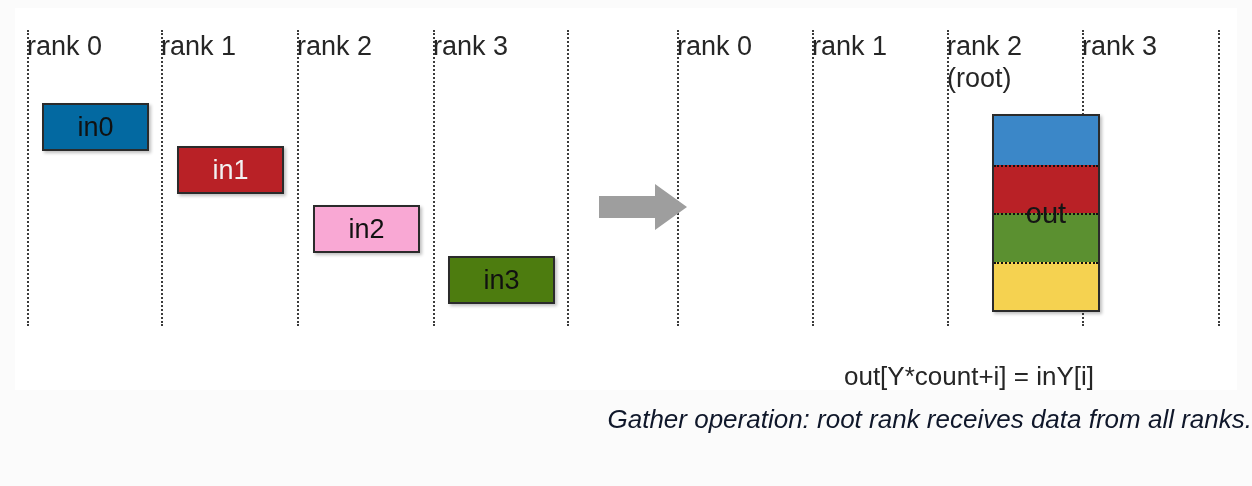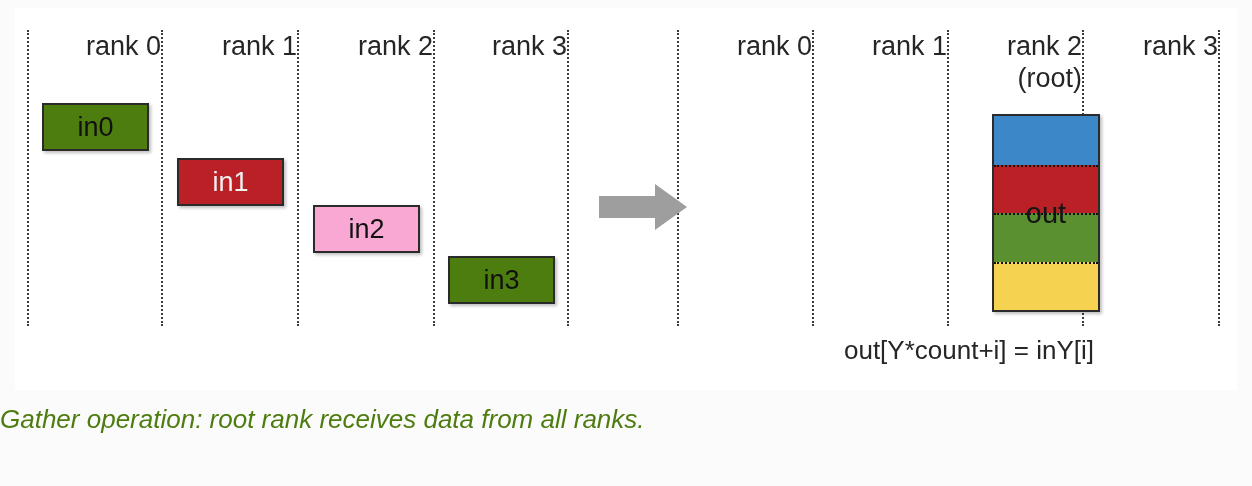--- a/index.html
+++ b/index.html
@@ -34,21 +34,21 @@
     position: absolute;
     top: 22px;
     height: 296px;
     width: 0;
     border-left: 2px dotted #3b3b3b;
   }
   
   .rank-label {
     position: absolute;
     top: 22px;
-    text-align: right;
+    text-align: left;
     font-size: 27px;
     color: #262626;
     line-height: 32px;
     white-space: pre-line;
     letter-spacing: 0px;
   }
   
   .in-box {
     position: absolute;
     border: 2px solid #2b2b2b;
@@ -97,35 +97,35 @@
     top: 50%;
     transform: translateY(-50%);
     text-align: center;
     font-size: 29px;
     color: #151515;
     pointer-events: none;
   }
   .formula {
     position: absolute;
     left: 744px;
-    top: 327px;
+    top: 353px;
     width: 420px;
     text-align: center;
     font-size: 26px;
     color: #262626;
   }
   .caption {
     position: absolute;
     left: 0;
     top: 404px;
     width: 1252px;
-    text-align: left;
+    text-align: right;
     font-style: italic;
     font-size: 26px;
-    color: #4d7c0f;
+    color: #0f172a;
   }
 </style>
 </head>
 <body>
 
 <div id="root">
   <div class="panel">
 
     <div class="divider" style="left:12px"></div>
     <div class="divider" style="left:146px"></div>
@@ -143,24 +143,24 @@
     <div class="rank-label" style="left:146px; width:136px;">rank 1</div>
     <div class="rank-label" style="left:282px; width:136px;">rank 2</div>
     <div class="rank-label" style="left:418px; width:134px;">rank 3</div>
 
     <div class="rank-label" style="left:662px; width:135px;">rank 0</div>
     <div class="rank-label" style="left:797px; width:135px;">rank 1</div>
     <div class="rank-label" style="left:932px; width:135px;">rank 2
 (root)</div>
     <div class="rank-label" style="left:1067px; width:136px;">rank 3</div>
 
-    <div class="in-box" style="left:27px; top:95px; width:107px; height:48px; background:#4d7c0f; color:#111111;">
+    <div class="in-box" style="left:27px; top:95px; width:107px; height:48px; background:#0369a1; color:#111111;">
       <span>in0</span>
     </div>
-    <div class="in-box" style="left:162px; top:150px; width:107px; height:48px; background:#b92126; color:#f2f2f2;">
+    <div class="in-box" style="left:162px; top:138px; width:107px; height:48px; background:#b92126; color:#f2f2f2;">
       <span>in1</span>
     </div>
     <div class="in-box" style="left:298px; top:197px; width:107px; height:48px; background:#f9a8d4; color:#111111;">
       <span>in2</span>
     </div>
     <div class="in-box" style="left:433px; top:248px; width:107px; height:48px; background:#4d7c0f; color:#111111;">
       <span>in3</span>
     </div>
 
     <div class="arrow">

